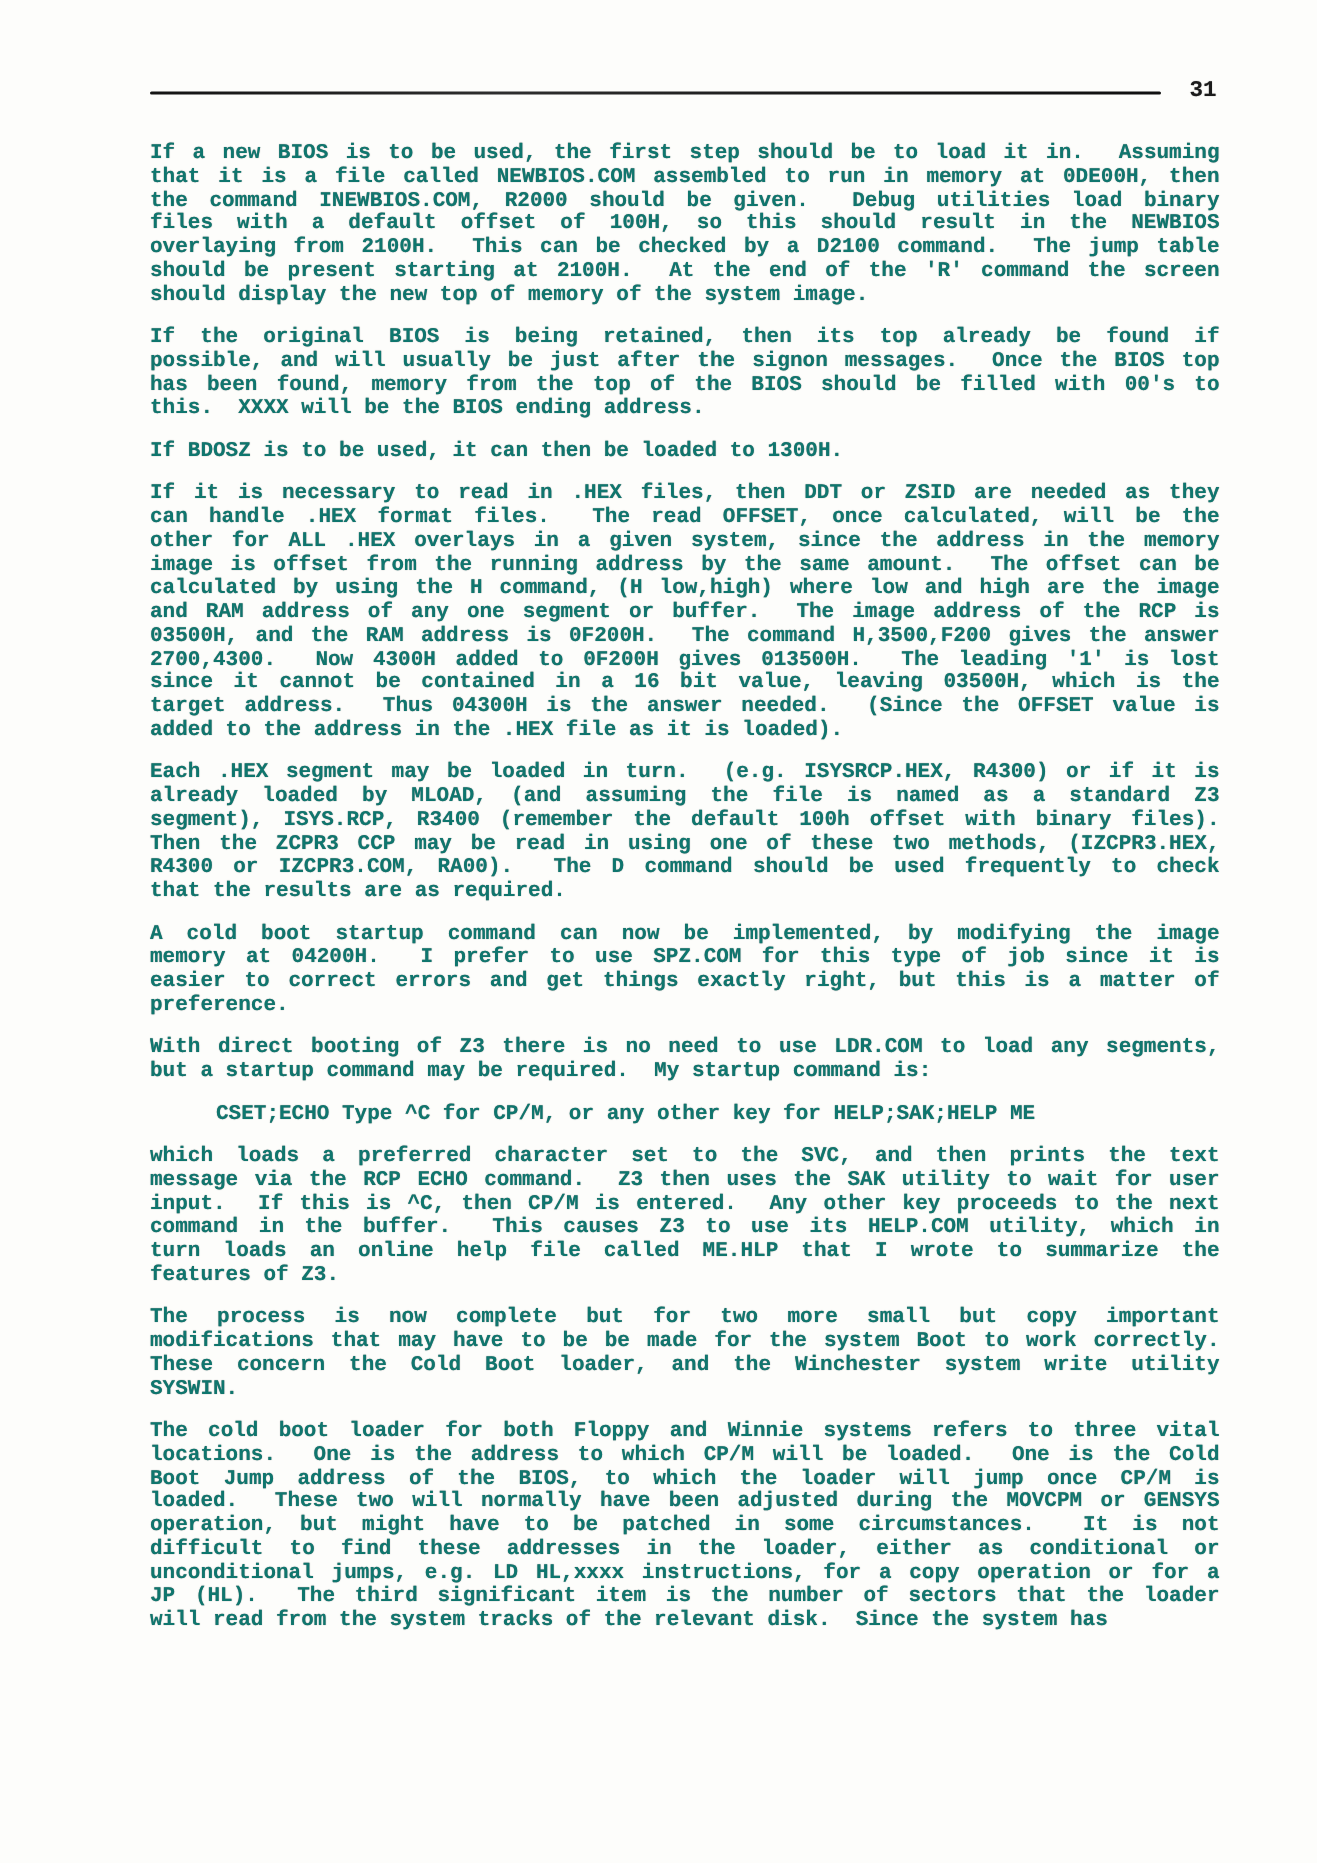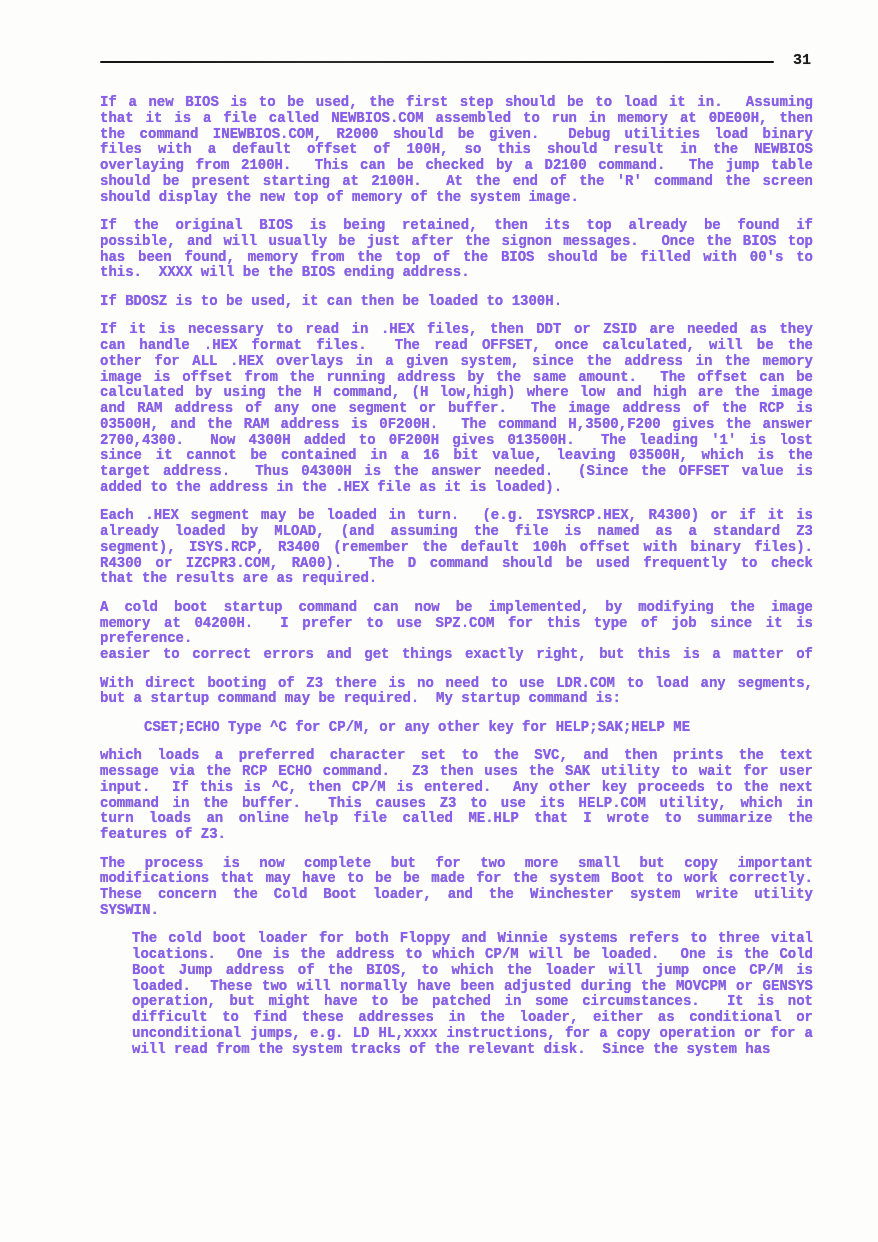--- a/index.html
+++ b/index.html
@@ -39,27 +39,27 @@
   }
   .content {
     position: absolute;
     left: 100px;
     top: 95px;
     width: 713px;
   }
   .para {
     margin: 0 0 12.75px 0;
   }
-  .para:last-child { margin-bottom: 0; margin-left: 32px; }
+  .para:last-child { margin-bottom: 0; }
   .line {
     font-family: "Liberation Mono", "DejaVu Sans Mono", monospace;
     font-weight: 700;
     font-size: 14px;
     line-height: 15.75px;
-    color: #8b5cf6;
+    color: #0f766e;
     text-shadow: 0 0 0.7px rgba(25,25,25,0.55);
     text-align: justify;
     text-align-last: justify;
     white-space: normal;
   }
   .line.last {
     text-align: center;
     text-align-last: left;
   }
   .para.indent .line {
@@ -105,28 +105,29 @@
         <div class="line">03500H, and the RAM address is 0F200H.&nbsp; The command H,3500,F200 gives the answer</div>
         <div class="line">2700,4300.&nbsp; Now 4300H added to 0F200H gives 013500H.&nbsp; The leading '1' is lost</div>
         <div class="line">since it cannot be contained in a 16 bit value, leaving 03500H, which is the</div>
         <div class="line">target address.&nbsp; Thus 04300H is the answer needed.&nbsp; (Since the OFFSET value is</div>
         <div class="line last">added to the address in the .HEX file as it is loaded).</div>
       </div>
       <div class="para">
         <div class="line">Each .HEX segment may be loaded in turn.&nbsp; (e.g. ISYSRCP.HEX, R4300) or if it is</div>
         <div class="line">already loaded by MLOAD, (and assuming the file is named as a standard Z3</div>
         <div class="line">segment), ISYS.RCP, R3400 (remember the default 100h offset with binary files).</div>
+        <div class="line">Then the ZCPR3 CCP may be read in using one of these two methods, (IZCPR3.HEX,</div>
         <div class="line">R4300 or IZCPR3.COM, RA00).&nbsp; The D command should be used frequently to check</div>
         <div class="line last">that the results are as required.</div>
       </div>
       <div class="para">
         <div class="line">A cold boot startup command can now be implemented, by modifying the image</div>
         <div class="line">memory at 04200H.&nbsp; I prefer to use SPZ.COM for this type of job since it is</div>
+        <div class="line">easier to correct errors and get things exactly right, but this is a matter of</div>
         <div class="line last">preference.</div>
-        <div class="line">easier to correct errors and get things exactly right, but this is a matter of</div>
       </div>
       <div class="para">
         <div class="line">With direct booting of Z3 there is no need to use LDR.COM to load any segments,</div>
         <div class="line last">but a startup command may be required.&nbsp; My startup command is:</div>
       </div>
       <div class="para indent">
         <div class="line last">CSET;ECHO Type ^C for CP/M, or any other key for HELP;SAK;HELP ME</div>
       </div>
       <div class="para">
         <div class="line">which loads a preferred character set to the SVC, and then prints the text</div>
@@ -143,16 +144,17 @@
         <div class="line last">SYSWIN.</div>
       </div>
       <div class="para">
         <div class="line">The cold boot loader for both Floppy and Winnie systems refers to three vital</div>
         <div class="line">locations.&nbsp; One is the address to which CP/M will be loaded.&nbsp; One is the Cold</div>
         <div class="line">Boot Jump address of the BIOS, to which the loader will jump once CP/M is</div>
         <div class="line">loaded.&nbsp; These two will normally have been adjusted during the MOVCPM or GENSYS</div>
         <div class="line">operation, but might have to be patched in some circumstances.&nbsp; It is not</div>
         <div class="line">difficult to find these addresses in the loader, either as conditional or</div>
         <div class="line">unconditional jumps, e.g. LD HL,xxxx instructions, for a copy operation or for a</div>
+        <div class="line">JP (HL).&nbsp; The third significant item is the number of sectors that the loader</div>
         <div class="line last">will read from the system tracks of the relevant disk.&nbsp; Since the system has</div>
       </div>
     </div>
 </div>
 
 </body></html>

